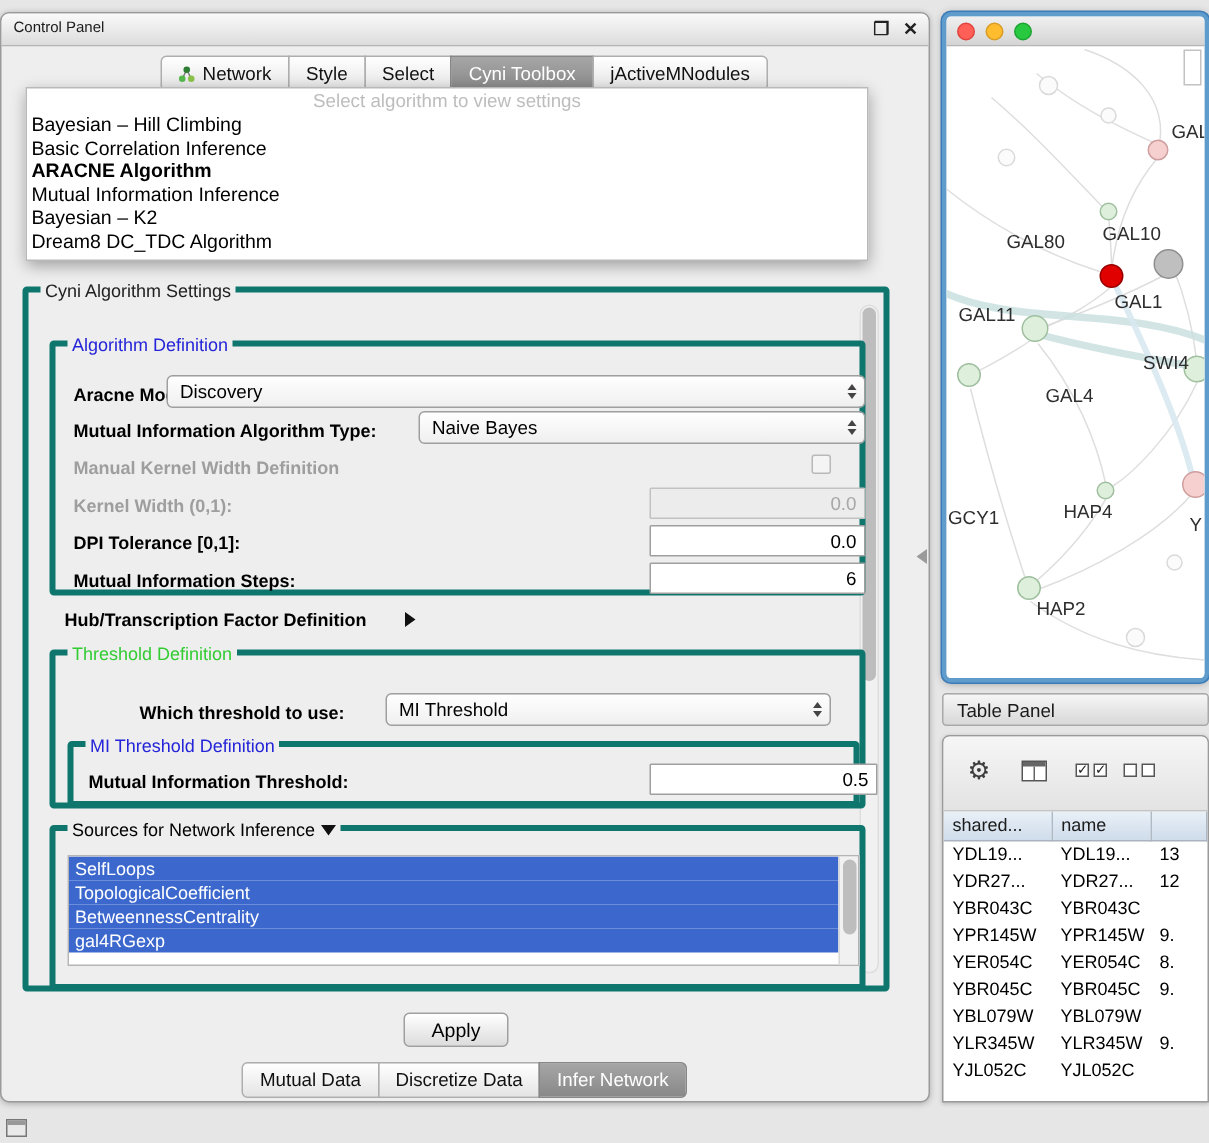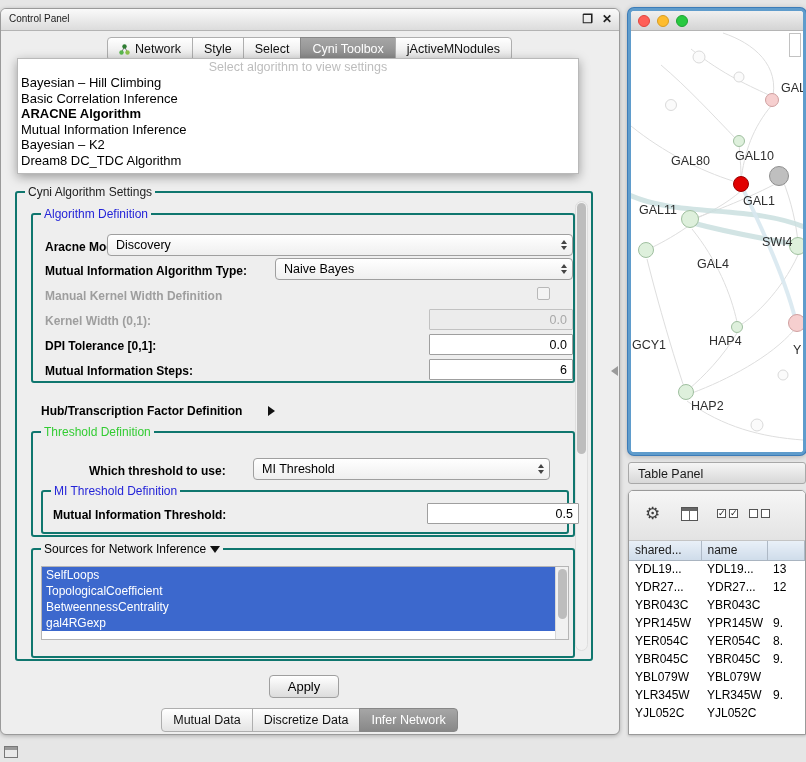--- a/index.html
+++ b/index.html
@@ -25,21 +25,21 @@
   .tab.selected{background:linear-gradient(#a6a6a6,#888888);color:#fff;border-color:#878787}
 
   
   .algo-popup{position:absolute;left:16px;top:49px;width:562px;height:116px;background:#ffffff;
     border:1px solid #b9b9b9;box-shadow:0 3px 10px rgba(0,0,0,.35);z-index:6;padding-top:1px}
   .algo-placeholder{height:15px;line-height:15px;text-align:center;color:#bdbdbd;font-size:12.5px}
   .algo-item{font-size:13px;line-height:15.5px;padding-left:3px;color:#000;white-space:nowrap}
   .algo-item.bold{font-weight:bold}
 
   
-  .group{position:absolute;border:2px solid #0f766e;border-radius:3px}
+  .group{position:absolute;border:4px solid #0f766e;border-radius:3px}
   .legend{position:absolute;top:-8px;left:8px;background:#eeeeee;padding:0 3px;font-size:12px;color:#222;white-space:nowrap;display:flex;align-items:center;gap:4px}
   .legend.blue{color:#2424d8}
   .legend.green{color:#33cc33}
   .arrow-right{display:inline-block;width:0;height:0;border-top:5px solid transparent;border-bottom:5px solid transparent;border-left:7px solid #111}
   .arrow-down{display:inline-block;width:0;height:0;border-left:5px solid transparent;border-right:5px solid transparent;border-top:7px solid #111}
 
   .lbl{position:absolute;font-size:12px;font-weight:bold;color:#000;white-space:nowrap}
   .lbl.disabled{color:#9e9e9e}
 
   .combo{position:absolute;height:22px;background:linear-gradient(#ffffff,#efefef);border:1px solid #9f9f9f;border-radius:4px}
@@ -166,21 +166,21 @@
 
     <div class="group" style="left:14px;top:182px;width:578px;height:470px">
       <span class="legend">
           <span>Cyni Algorithm Settings</span>
         </span>
 
       <div class="vscroll">
           <div class="vthumb"></div>
         </div>
 
-      <div class="group" style="left:14px;top:20px;width:544px;height:170px">
+      <div class="group" style="left:14px;top:32px;width:544px;height:170px">
         <span class="legend blue">
             <span>Algorithm Definition</span>
           </span>
 
         <span class="lbl" style="left:12px;top:25px">Aracne Mode:</span>
         <div class="combo" style="left:74px;top:19px;width:466px">
           <span class="combo-value">Discovery</span>
           <span class="combo-arrows"></span>
         </div>
 

